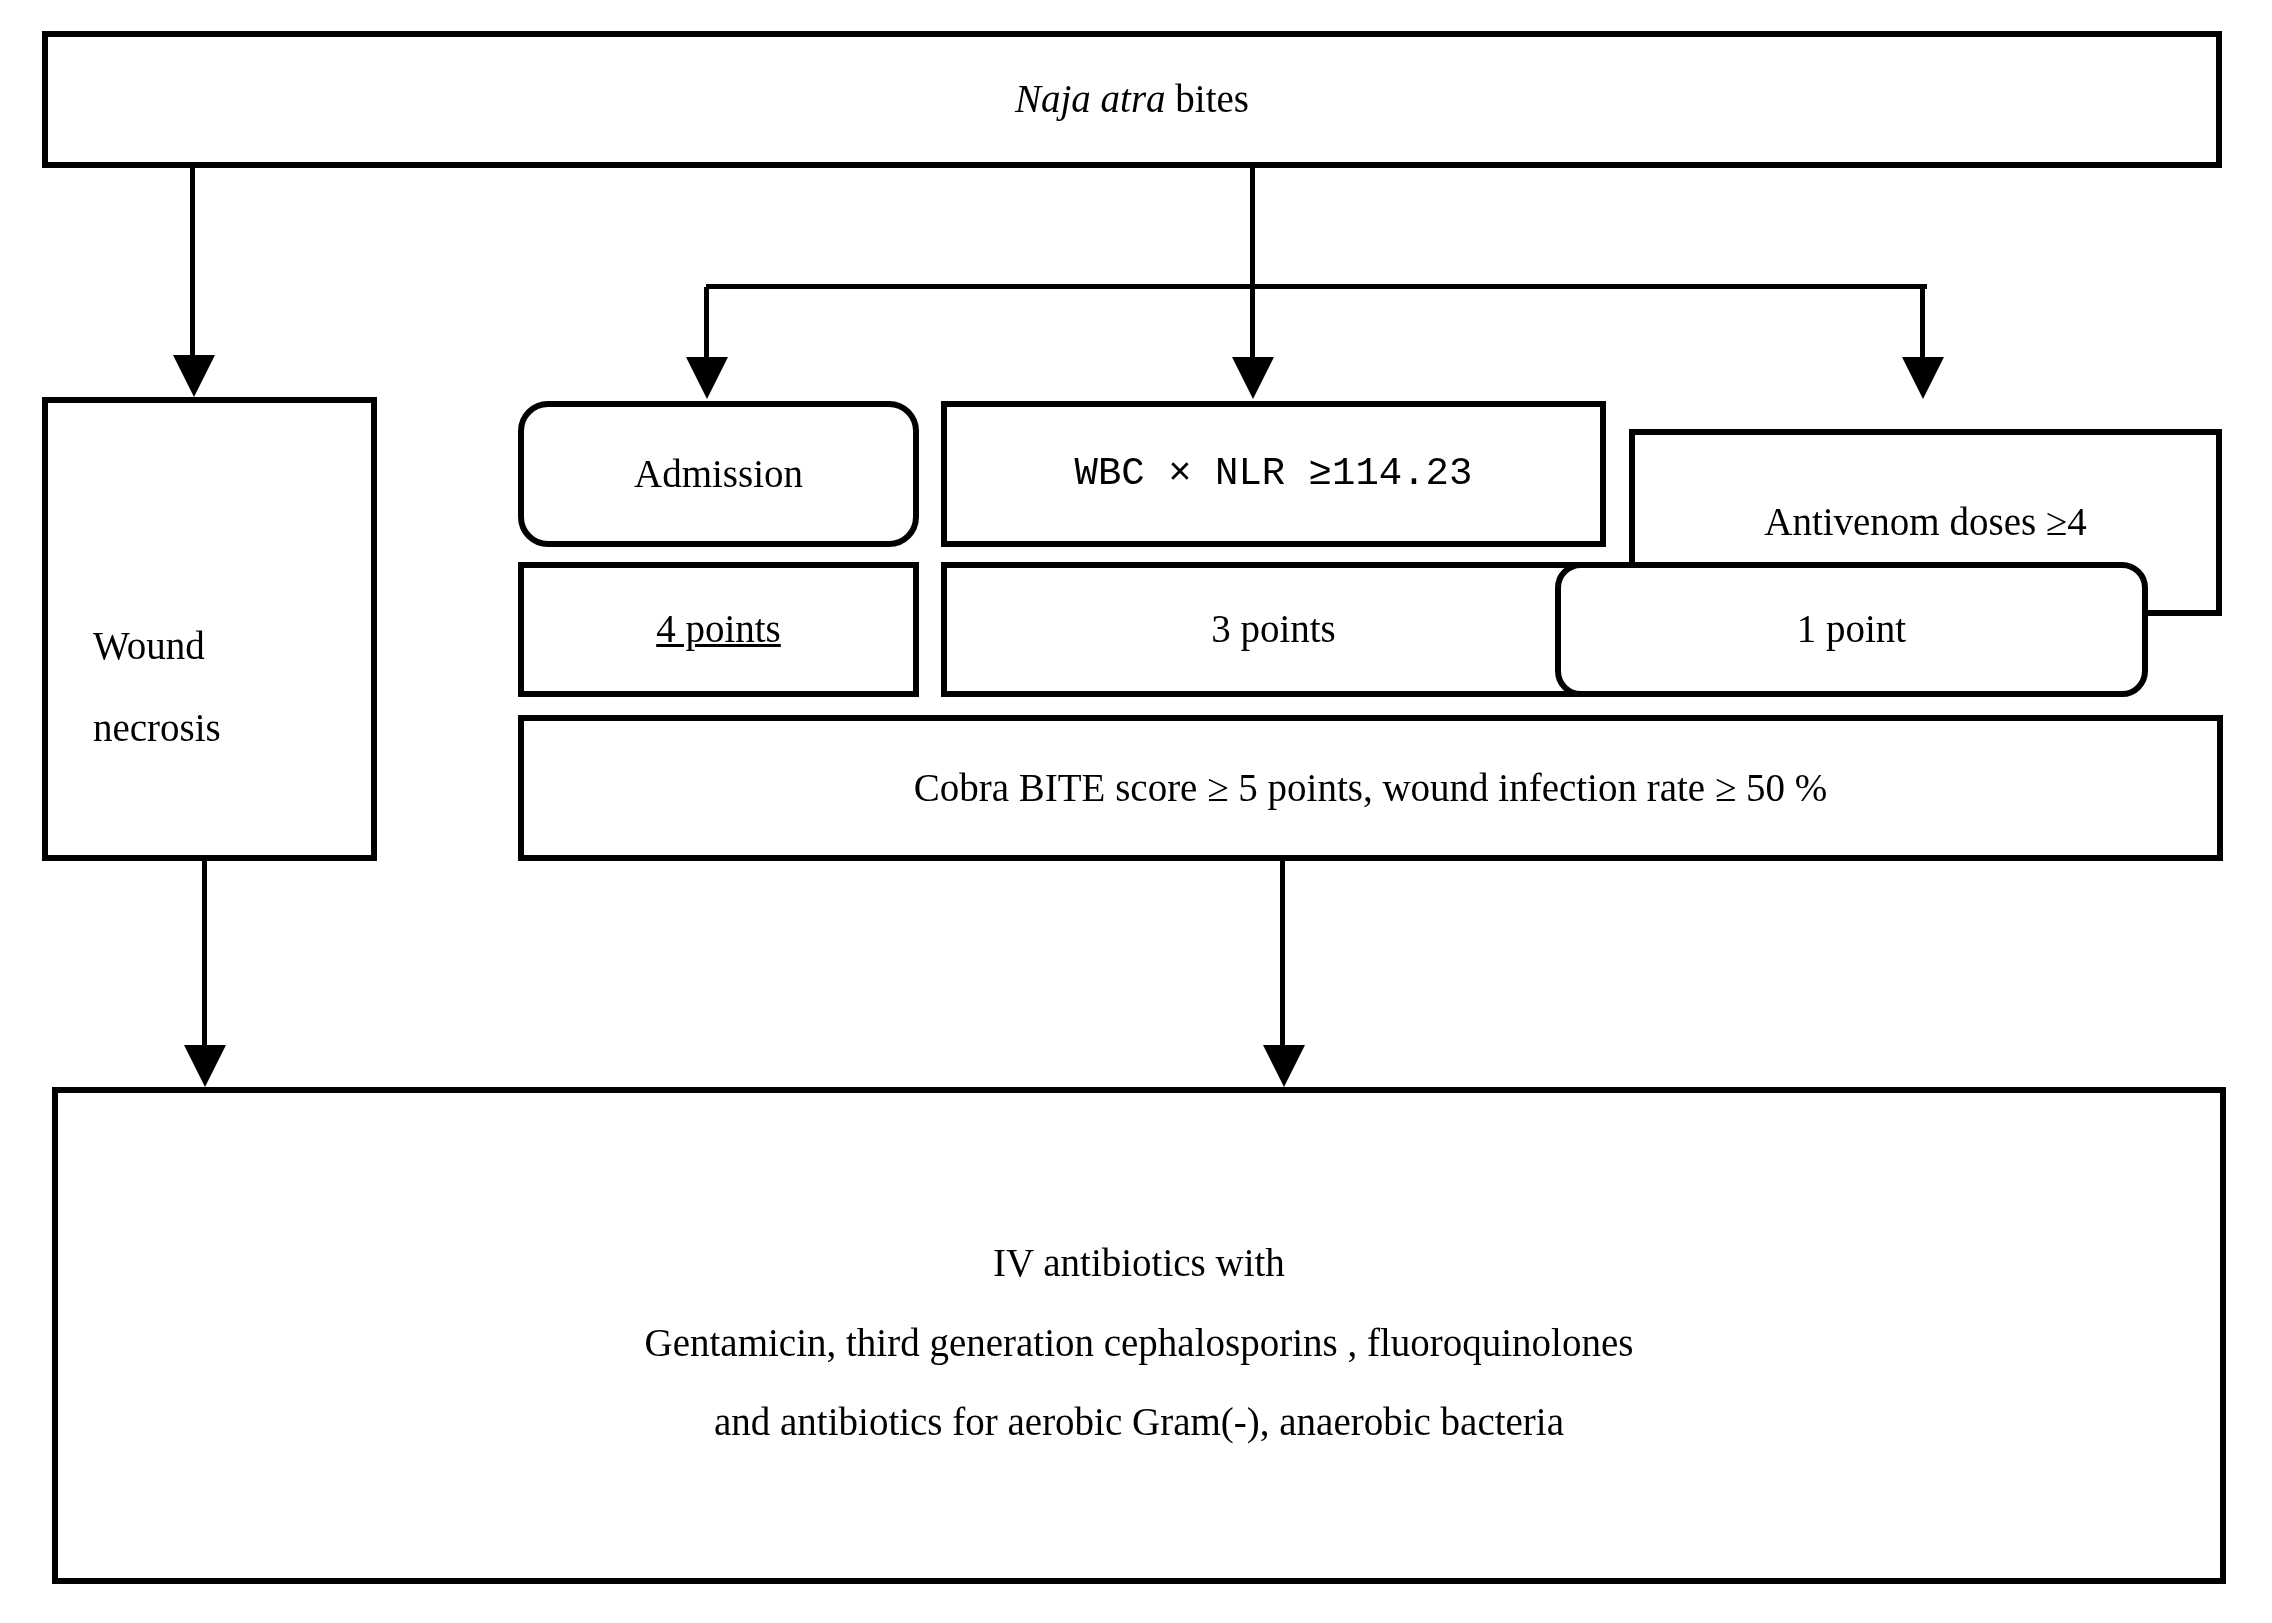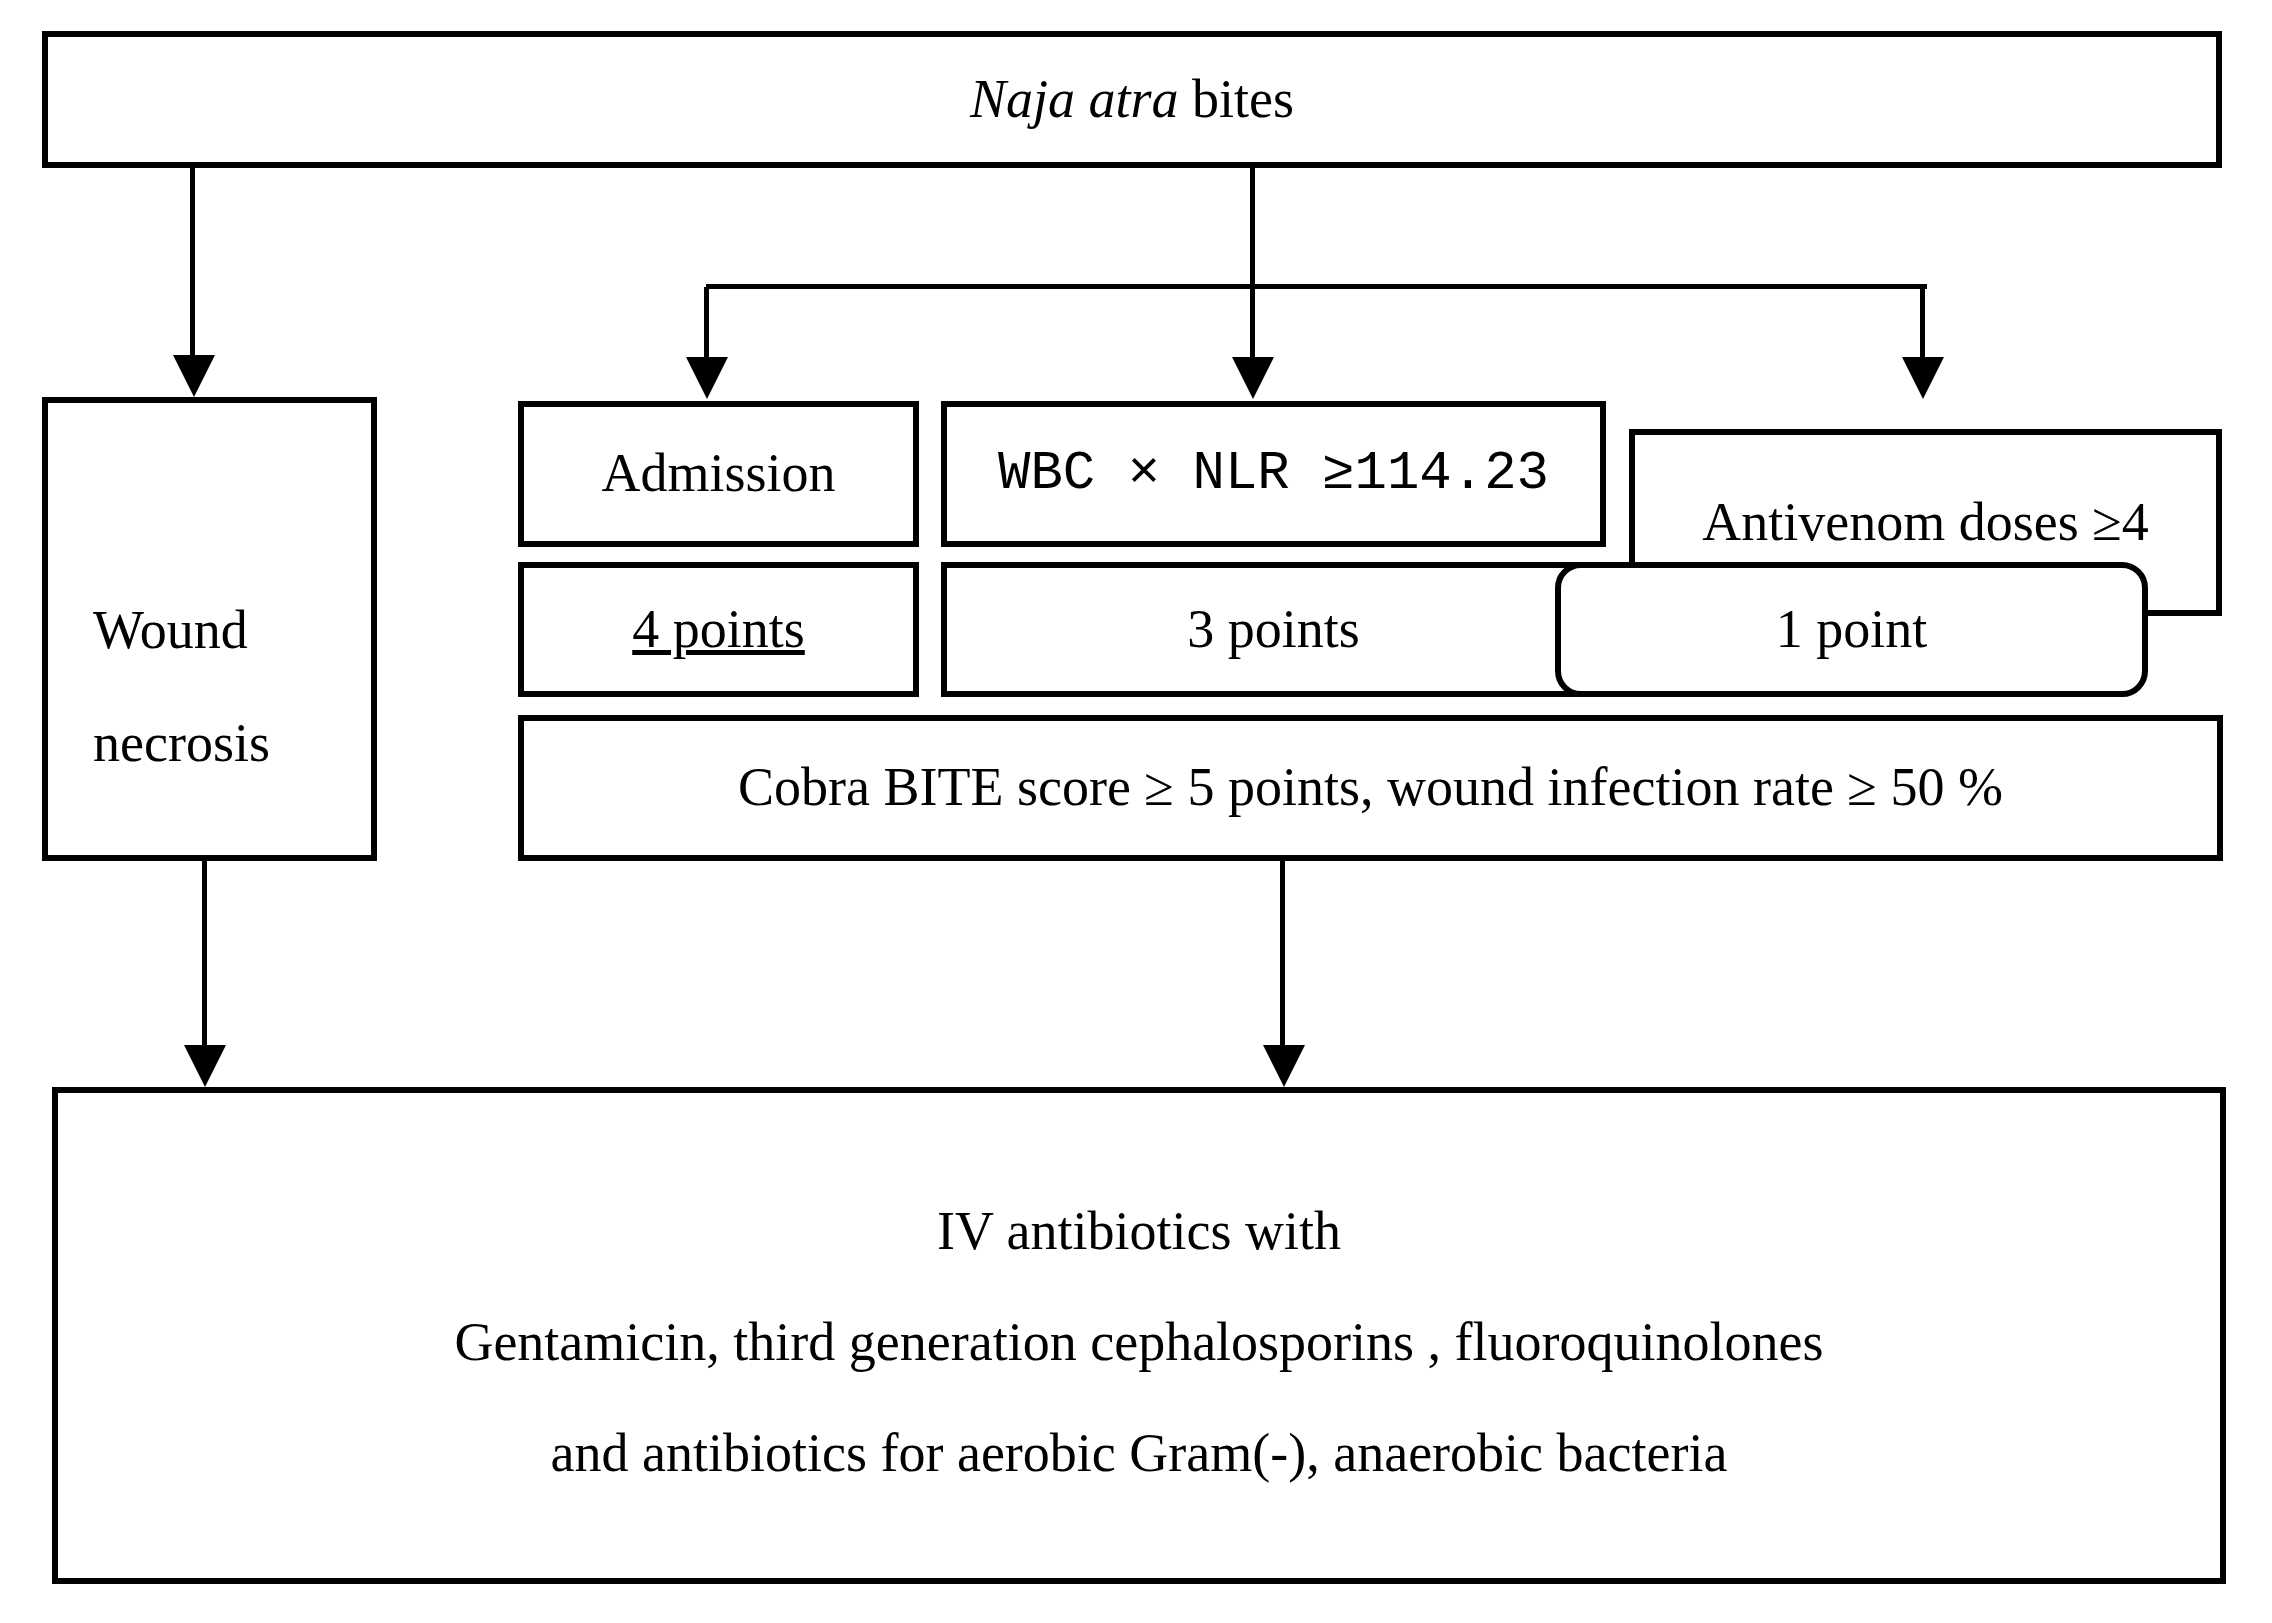--- a/index.html
+++ b/index.html
@@ -19,21 +19,21 @@
   }
   .box{
     position:absolute;
     box-sizing:border-box;
     border:6.2px solid var(--line-color);
     background:var(--bg-color);
     display:flex;
     align-items:center;
     justify-content:center;
     text-align:center;
-    font-size:54px;
+    font-size:39px;
     line-height:1.25;
   }
   .vline{
     position:absolute;
     width:5.4px;
     background:var(--line-color);
   }
   .hline{
     position:absolute;
     height:5.4px;
@@ -53,21 +53,21 @@
   #wound-box{
     left:42px;top:397px;width:335px;height:464px;
     align-items:center;justify-content:flex-start;
   }
   #wound-box .wound-text{
     padding:116px 0 0 45px;
     text-align:left;
     line-height:2.1;
   }
 
-  #admission-box{left:518px;top:401px;width:401px;height:146px;}
+  #admission-box{left:518px;top:401px;width:401px;height:146px;border-radius:30px;}
   #wbc-box{left:941px;top:401px;width:665px;height:146px;font-family:Liberation Mono, monospace;}
   #antivenom-box{left:1629px;top:401px;width:593px;height:187px;margin-top:28px;}
 
   #points4-box{left:518px;top:562px;width:401px;height:135px;text-decoration:underline;}
   #points3-box{left:941px;top:562px;width:665px;height:135px;}
   #points1-box{left:1555px;top:562px;width:593px;height:135px;border-radius:26px;}
 
   #score-box{left:518px;top:715px;width:1705px;height:146px;}
 
   #treatment-box{left:52px;top:1087px;width:2174px;height:497px;}

